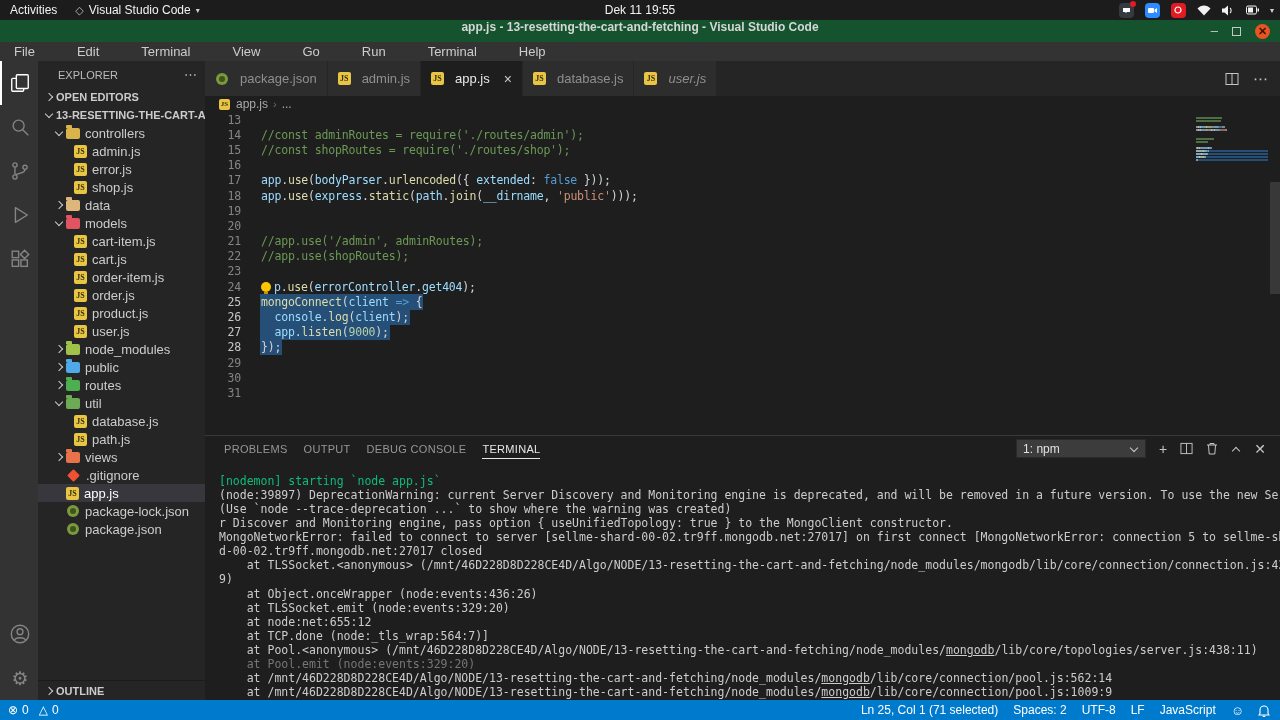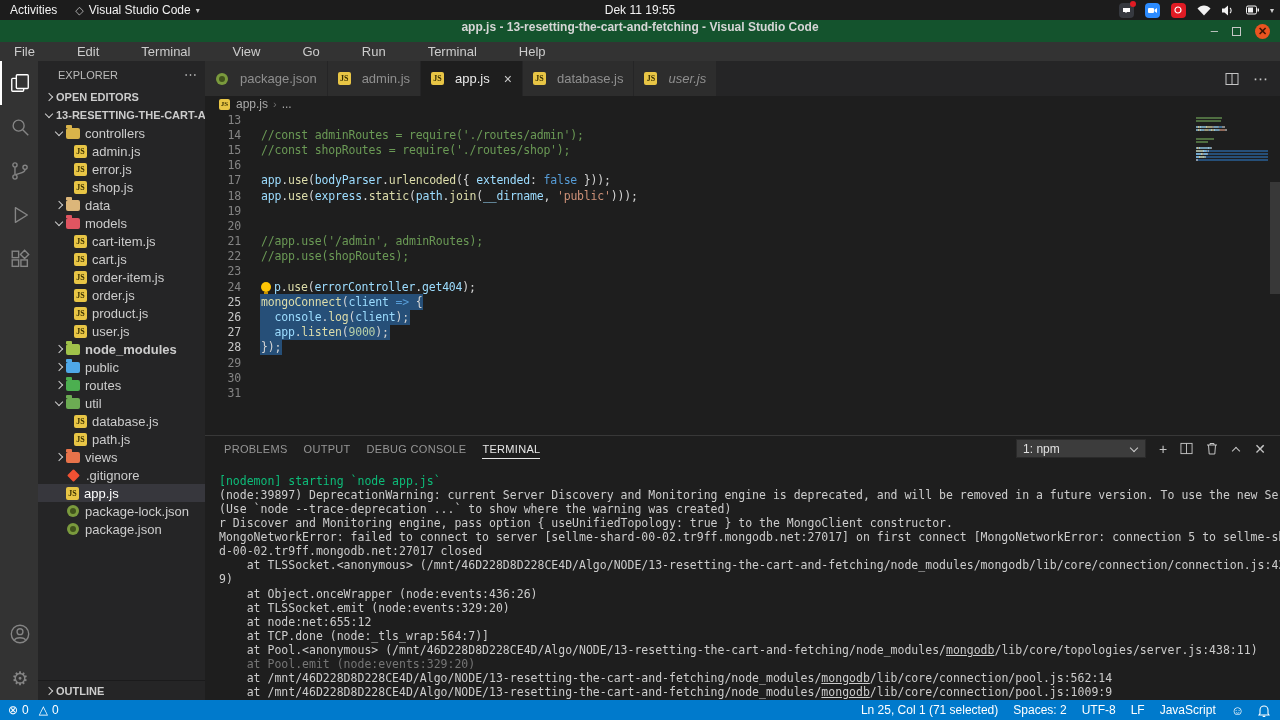--- a/index.html
+++ b/index.html
@@ -294,21 +294,21 @@
           <span>order.js</span>
         </div>
         <div class="row" style="padding-left: 36px;">
           <span class="jsicon">JS</span>
           <span>product.js</span>
         </div>
         <div class="row" style="padding-left: 36px;">
           <span class="jsicon">JS</span>
           <span>user.js</span>
         </div>
-        <div class="row" style="padding-left: 14px; font-weight: bold;">
+        <div class="row" style="padding-left: 14px;">
           <span class="chev"></span>
           <span class="ficon" style="background: rgb(160, 194, 74);"></span>
           <span>node_modules</span>
         </div>
         <div class="row" style="padding-left: 14px;">
           <span class="chev"></span>
           <span class="ficon" style="background: rgb(79, 168, 232);"></span>
           <span>public</span>
         </div>
         <div class="row" style="padding-left: 14px;">

